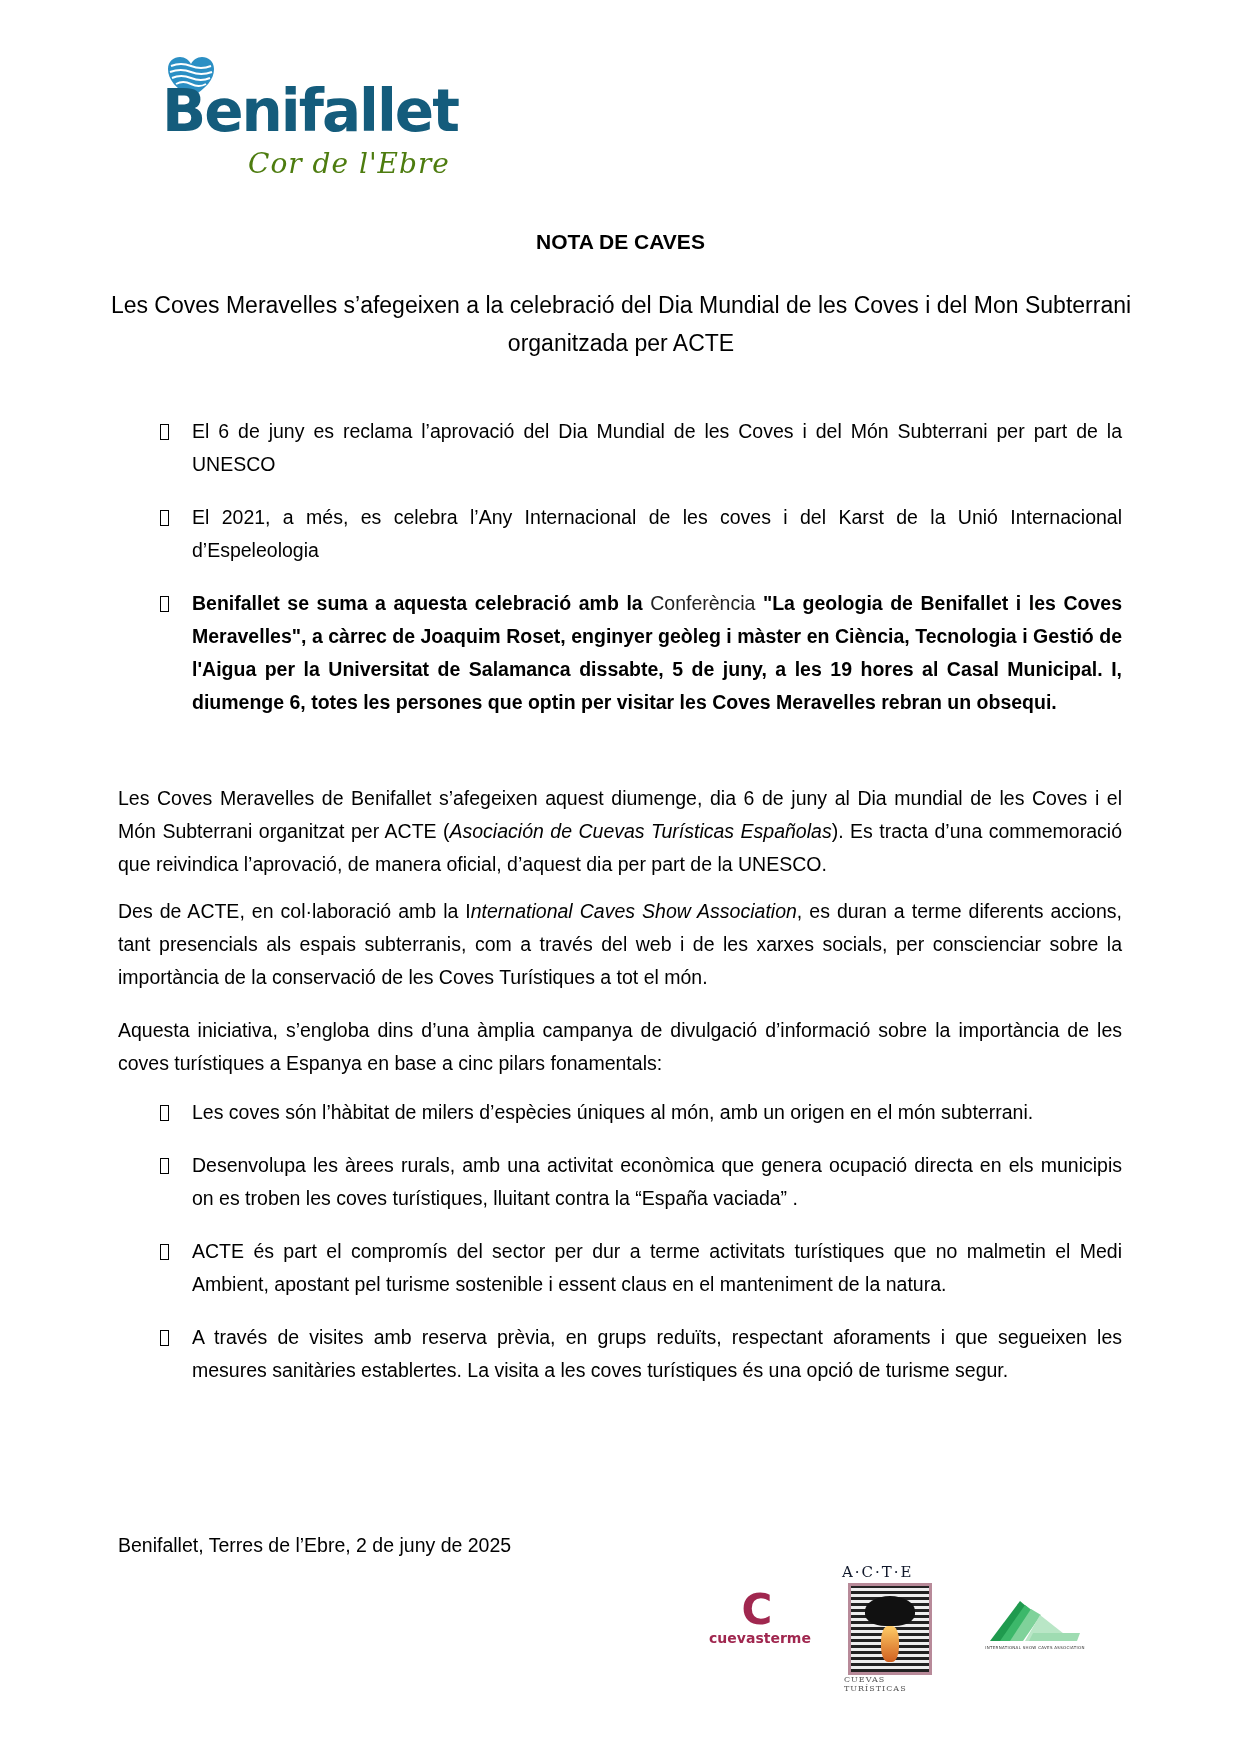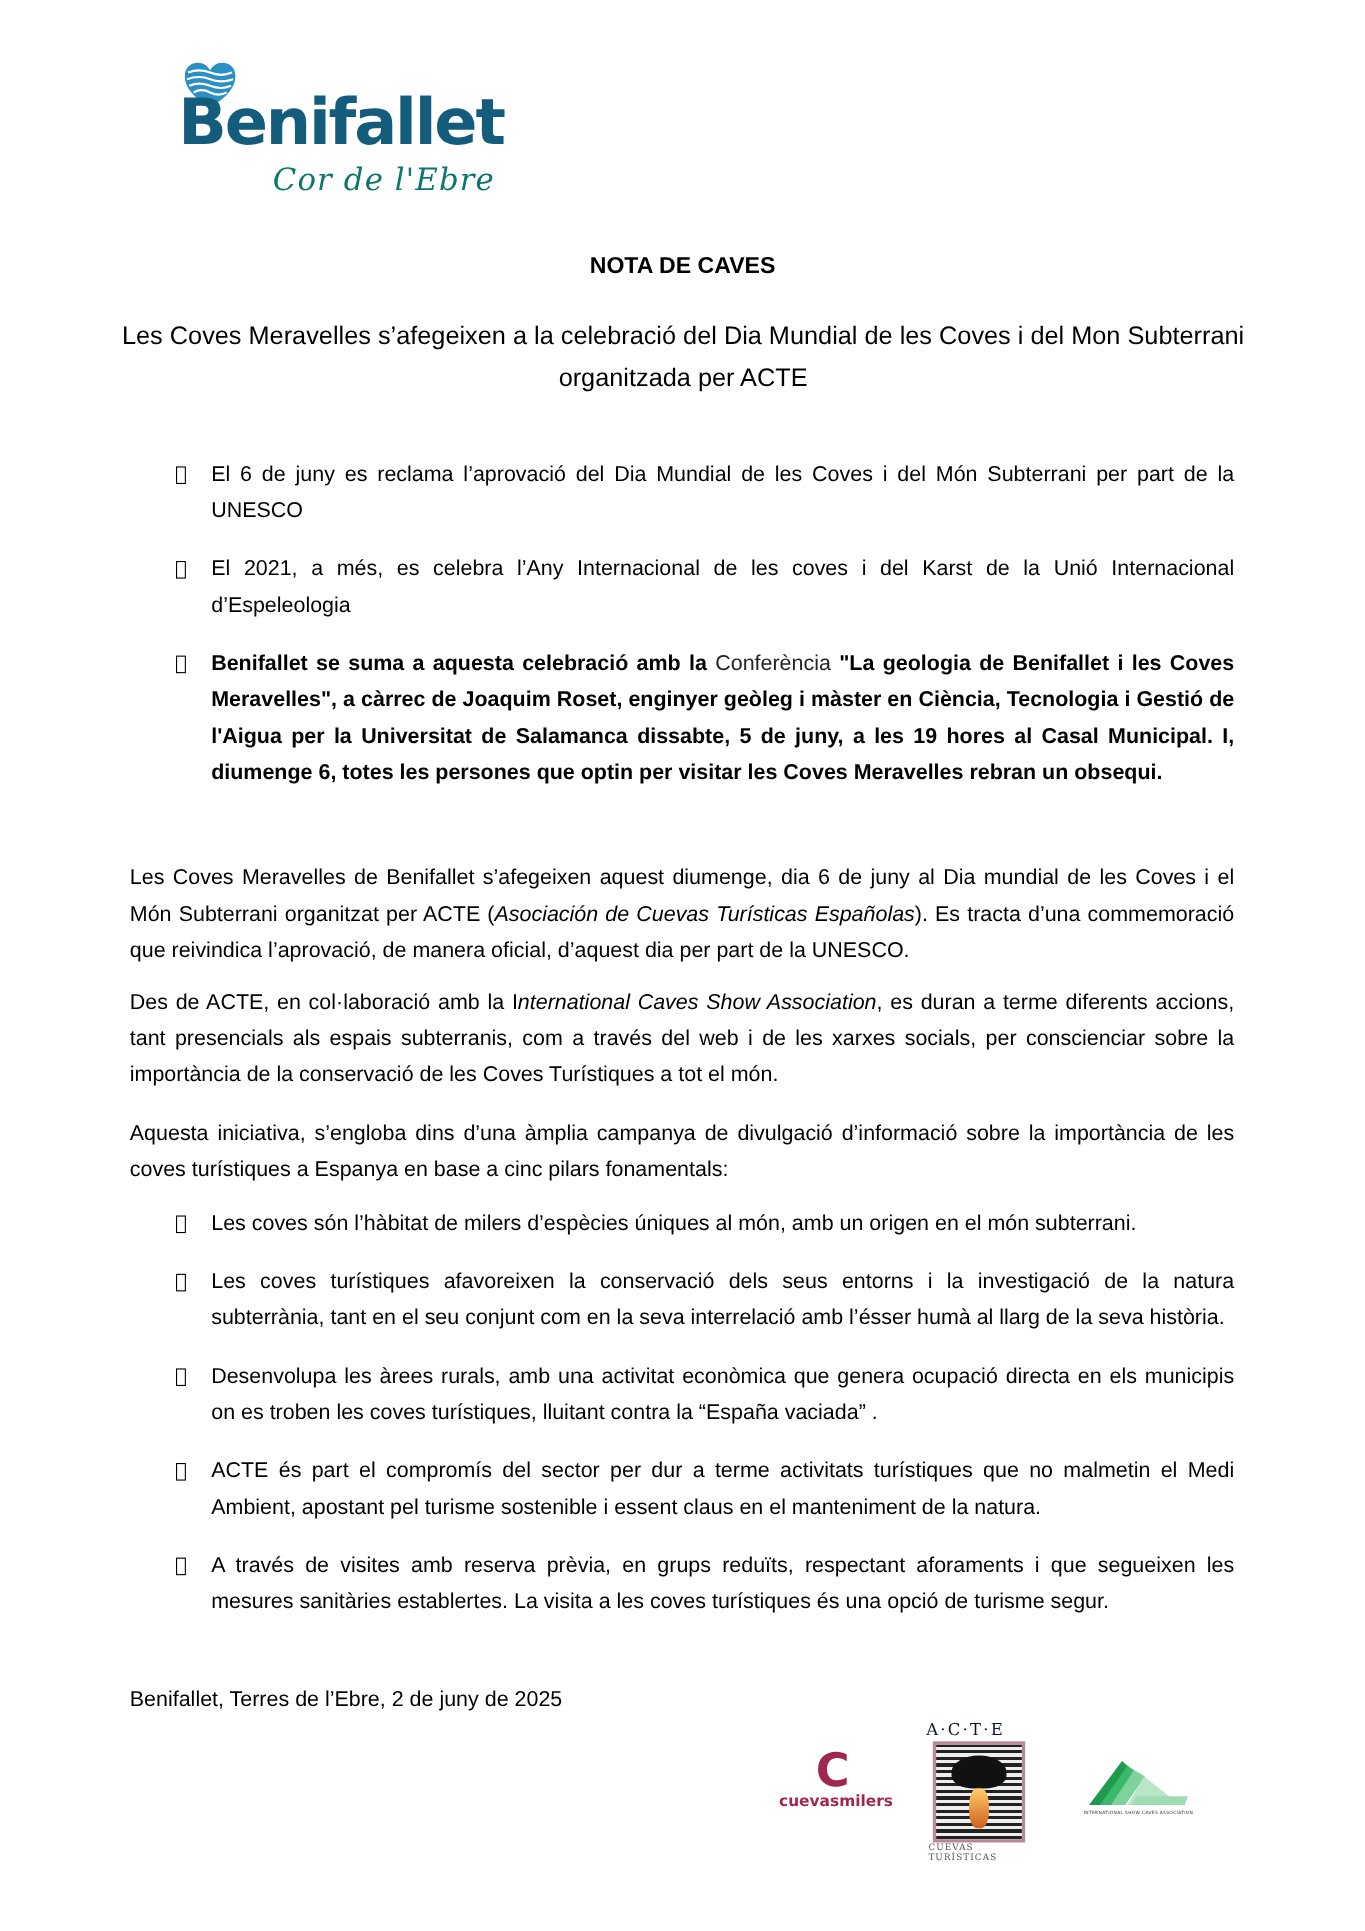--- a/index.html
+++ b/index.html
@@ -13,21 +13,21 @@
     .logo { position: absolute; left: 160px; top: 50px; width: 320px; height: 130px; }
     .logo .heart { position: absolute; left: 6px; top: 6px; width: 50px; height: 44px; }
     .logo .word {
       position: absolute; left: 2px; top: 32px;
       font-family: "DejaVu Sans", sans-serif; font-weight: bold;
       font-size: 58px; letter-spacing: -2px; color: #145c7c; line-height: 1;
     }
     .logo .tagline {
       position: absolute; left: 88px; top: 100px;
       font-family: "DejaVu Serif", serif; font-style: italic;
-      font-size: 28px; color: #0f766e; letter-spacing: 1px; line-height: 1;
+      font-size: 28px; color: #4d7c0f; letter-spacing: 1px; line-height: 1;
     }
 
     
     .nota {
       position: absolute; left: 0; width: 1241px; top: 228px;
       text-align: center; font-weight: bold; font-size: 21px; line-height: 28px;
     }
     .headline {
       position: absolute; left: 110px; width: 1022px; top: 286px;
       text-align: center; font-weight: normal; font-size: 23px; line-height: 38px;
@@ -138,31 +138,31 @@
       <span>Benifallet se suma a aquesta celebració amb la </span><span class="conf-word">Conferència</span><span> "La geologia de Benifallet i les Coves Meravelles", a càrrec de Joaquim Roset, enginyer geòleg i màster en Ciència, Tecnologia i Gestió de l'Aigua per la Universitat de Salamanca dissabte, 5 de juny, a les 19 hores al Casal Municipal. I, diumenge 6,  totes les persones que optin per visitar les Coves Meravelles rebran un obsequi.</span>
     </li>
   </ul>
 
   <p class="para" id="p1"><span>Les Coves Meravelles de Benifallet s’afegeixen aquest diumenge, dia 6 de juny al Dia mundial de les Coves i el Món Subterrani organitzat per ACTE (</span><i>Asociación de Cuevas Turísticas Españolas</i><span>). Es tracta d’una commemoració que reivindica l’aprovació, de manera oficial, d’aquest dia per part de la UNESCO.</span></p>
   <p class="para" id="p2"><span>Des de ACTE, en col·laboració amb la I</span><i>nternational Caves Show Association</i><span>, es duran a terme diferents accions, tant presencials als espais subterranis, com a través del web i de les xarxes socials, per conscienciar sobre la importància de la conservació de les Coves Turístiques a tot el món.</span></p>
   <p class="para" id="p3">Aquesta iniciativa, s’engloba dins d’una àmplia campanya de divulgació d’informació sobre la importància de les coves turístiques a Espanya en base a cinc pilars fonamentals:</p>
 
   <ul class="blist" id="bl2">
     <li><span class="bullet"></span><span>Les coves són l’hàbitat de milers d’espècies úniques al món, amb un origen en el món subterrani.</span></li>
-    <li><span class="bullet"></span><span>Les coves turístiques afavoreixen la conservació dels seus entorns i la investigació de la natura subterrània, tant en el seu conjunt com en la seva interrelació amb l’ésser humà al llarg de la seva història.</span></li>
+    <li><span class="bullet"></span></li>
     <li><span class="bullet"></span><span>Desenvolupa les àrees rurals, amb una activitat econòmica que genera ocupació directa en els municipis on es troben les coves turístiques, lluitant contra la “España vaciada” .</span></li>
     <li><span class="bullet"></span><span>ACTE és part el compromís del sector per dur a terme activitats turístiques que no malmetin el Medi Ambient, apostant pel turisme sostenible i essent claus en el manteniment de la natura.</span></li>
     <li><span class="bullet"></span><span>A través de visites amb reserva prèvia, en grups reduïts, respectant aforaments i que segueixen les mesures sanitàries establertes. La visita a les coves turístiques és una opció de turisme segur.</span></li>
   </ul>
 
   <div class="signoff">Benifallet, Terres de l’Ebre, 2 de juny de 2025</div>
 
   <div class="plogo" id="logo-cv">
     <div class="c">C</div>
-    <div class="t"><span>cuevas</span><span>milers</span></div>
+    <div class="t"><span>cuevas</span><span>terme</span></div>
   </div>
 
   <div class="plogo" id="logo-acte">
     <div class="lbl">A·C·T·E</div>
     <div class="frame">
       <div class="tree"></div>
       <div class="flame"></div>
     </div>
     <div class="sub">CUEVAS TURÍSTICAS</div>
   </div>

